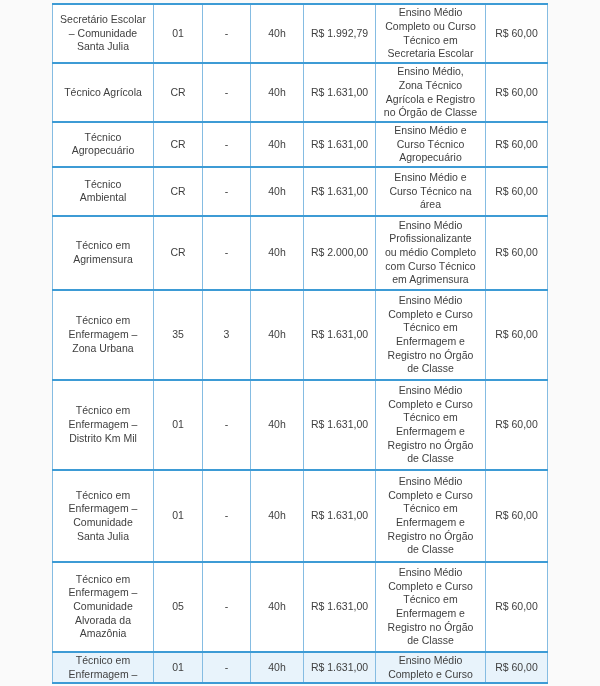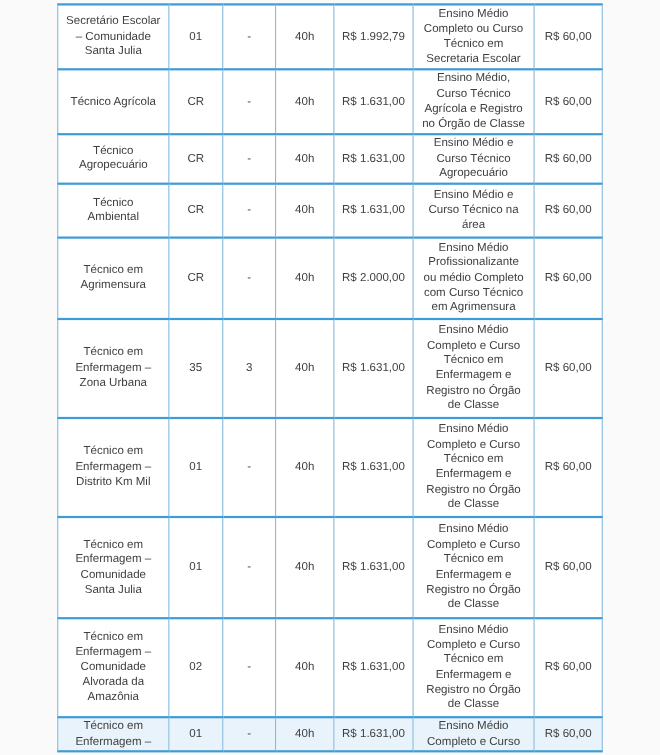--- a/index.html
+++ b/index.html
@@ -90,21 +90,21 @@
 Secretaria Escolar</td>
     <td>R$ 60,00</td>
   </tr>
         <tr>
     <td>Técnico Agrícola</td>
     <td>CR</td>
     <td>-</td>
     <td>40h</td>
     <td>R$ 1.631,00</td>
     <td>Ensino Médio,
-Curso Técnico
+Zona Técnico
 Agrícola e Registro
 no Órgão de Classe</td>
     <td>R$ 60,00</td>
   </tr>
         <tr>
     <td>Técnico
 Agropecuário</td>
     <td>CR</td>
     <td>-</td>
     <td>40h</td>
@@ -188,21 +188,21 @@
 Registro no Órgão
 de Classe</td>
     <td>R$ 60,00</td>
   </tr>
         <tr>
     <td>Técnico em
 Enfermagem –
 Comunidade
 Alvorada da
 Amazônia</td>
-    <td>02</td>
+    <td>05</td>
     <td>-</td>
     <td>40h</td>
     <td>R$ 1.631,00</td>
     <td>Ensino Médio
 Completo e Curso
 Técnico em
 Enfermagem e
 Registro no Órgão
 de Classe</td>
     <td>R$ 60,00</td>

